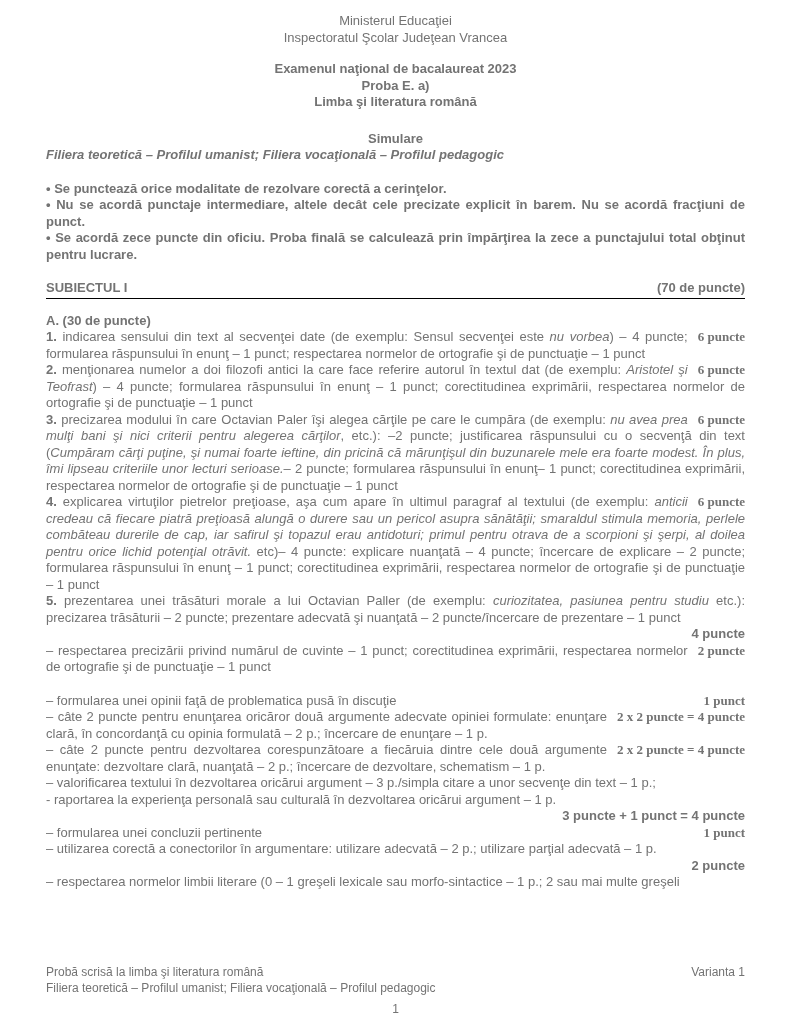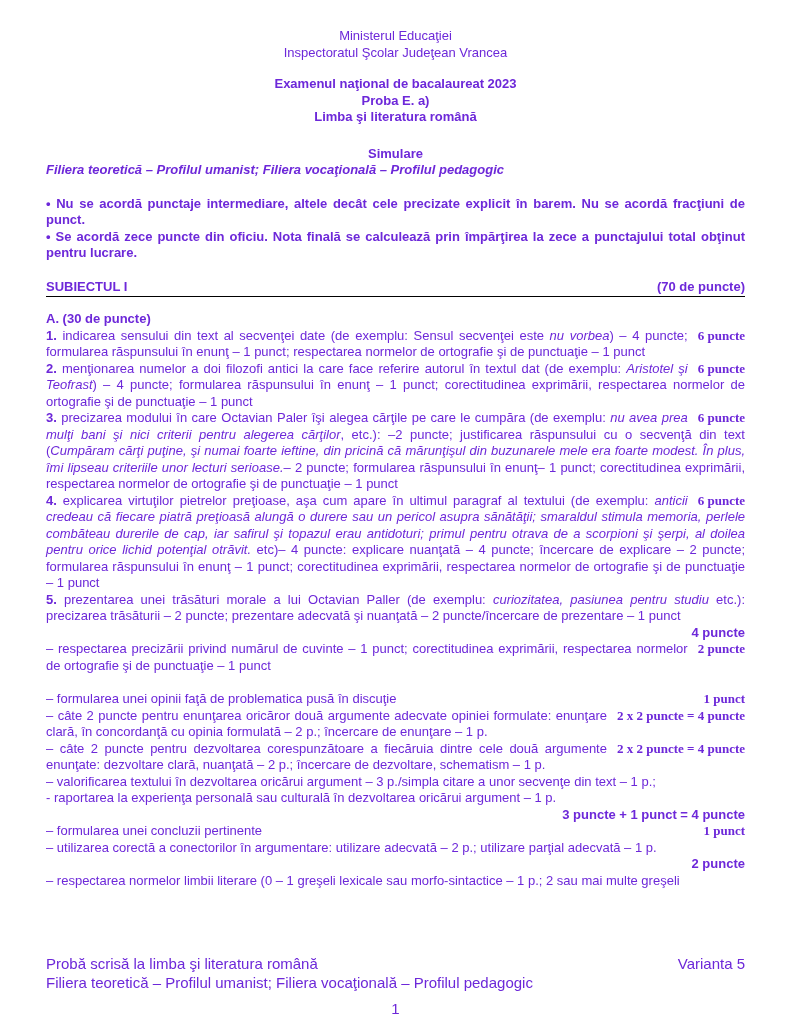--- a/index.html
+++ b/index.html
@@ -1,25 +1,25 @@
 <!DOCTYPE html>
 <html><head>
 <meta charset="utf-8">
 <style>
   * { box-sizing: border-box; }
   html, body { margin: 0; padding: 0; background: #ffffff; }
   .page {
     position: relative;
     width: 791px;
     height: 1024px;
-    padding: 28px 46px 0 46px;
+    padding: 13px 46px 0 46px;
     font-family: "Liberation Sans", sans-serif;
     font-size: 13px;
     line-height: 1.27;
-    color: #6d28d9;
+    color: #737373;
     overflow: hidden;
     background: #ffffff;
   }
   .center { text-align: center; }
   .right  { text-align: center; }
   .b  { font-weight: bold; }
   .i  { font-style: italic; }
   .bi { font-weight: bold; font-style: italic; }
   .doc-header  { margin-bottom: 15px; }
   .title-block { margin-bottom: 20px; }
@@ -36,21 +36,21 @@
   }
   .item { text-align: justify; }
   .item::after { content: ""; display: block; clear: both; }
   .score { float: right; font-weight: bold; margin-left: 10px; font-family: Liberation Serif, serif; }
   .score-line { text-align: right; font-weight: bold; }
   .footer {
     position: absolute;
     left: 46px;
     right: 46px;
     bottom: 6px;
-    font-size: 15px;
+    font-size: 12px;
     line-height: 1.3;
   }
   .footer-row { display: flex; justify-content: space-between; }
   .page-num { margin-top: 6px; text-align: center; }
 </style>
 </head>
 <body>
 
 <div class="page">
 
@@ -62,22 +62,23 @@
   <div class="center b title-block">
     <div>Examenul naţional de bacalaureat 2023</div>
     <div>Proba E. a)</div>
     <div>Limba şi literatura română</div>
   </div>
 
   <div class="right b">Simulare</div>
   <div class="bi filiera-line">Filiera teoretică – Profilul umanist; Filiera vocaţională – Profilul pedagogic</div>
 
   <div class="b notes-list">
+    <div class="note">•  Se punctează orice modalitate de rezolvare corectă a cerinţelor.</div>
     <div class="note">•  Nu se acordă punctaje intermediare, altele decât cele precizate explicit în barem. Nu se acordă fracţiuni de punct.</div>
-    <div class="note">•  Se acordă zece puncte din oficiu. Nota finală se calculează prin împărţirea la zece a punctajului total obţinut pentru lucrare.</div>
+    <div class="note">•  Se acordă zece puncte din oficiu. Proba finală se calculează prin împărţirea la zece a punctajului total obţinut pentru lucrare.</div>
   </div>
 
   <div class="subject-heading">
     <span>SUBIECTUL I</span>
     <span>(70 de puncte)</span>
   </div>
 
   <div class="b">A. (30 de puncte)</div>
 
   <div class="item">
@@ -138,19 +139,19 @@
 
   <div class="score-line">2 puncte</div>
 
   <div class="item">
     <span><span>– respectarea normelor limbii literare (0 – 1 greşeli lexicale sau morfo-sintactice – 1 p.; 2 sau mai multe greşeli</span></span>
   </div>
 
   <div class="footer">
     <div class="footer-row">
       <span>Probă scrisă la limba şi literatura română</span>
-      <span>Varianta 5</span>
+      <span>Varianta 1</span>
     </div>
     <div>Filiera teoretică – Profilul umanist; Filiera vocaţională – Profilul pedagogic</div>
     <div class="page-num">1</div>
   </div>
 
 </div>
 
 </body></html>

